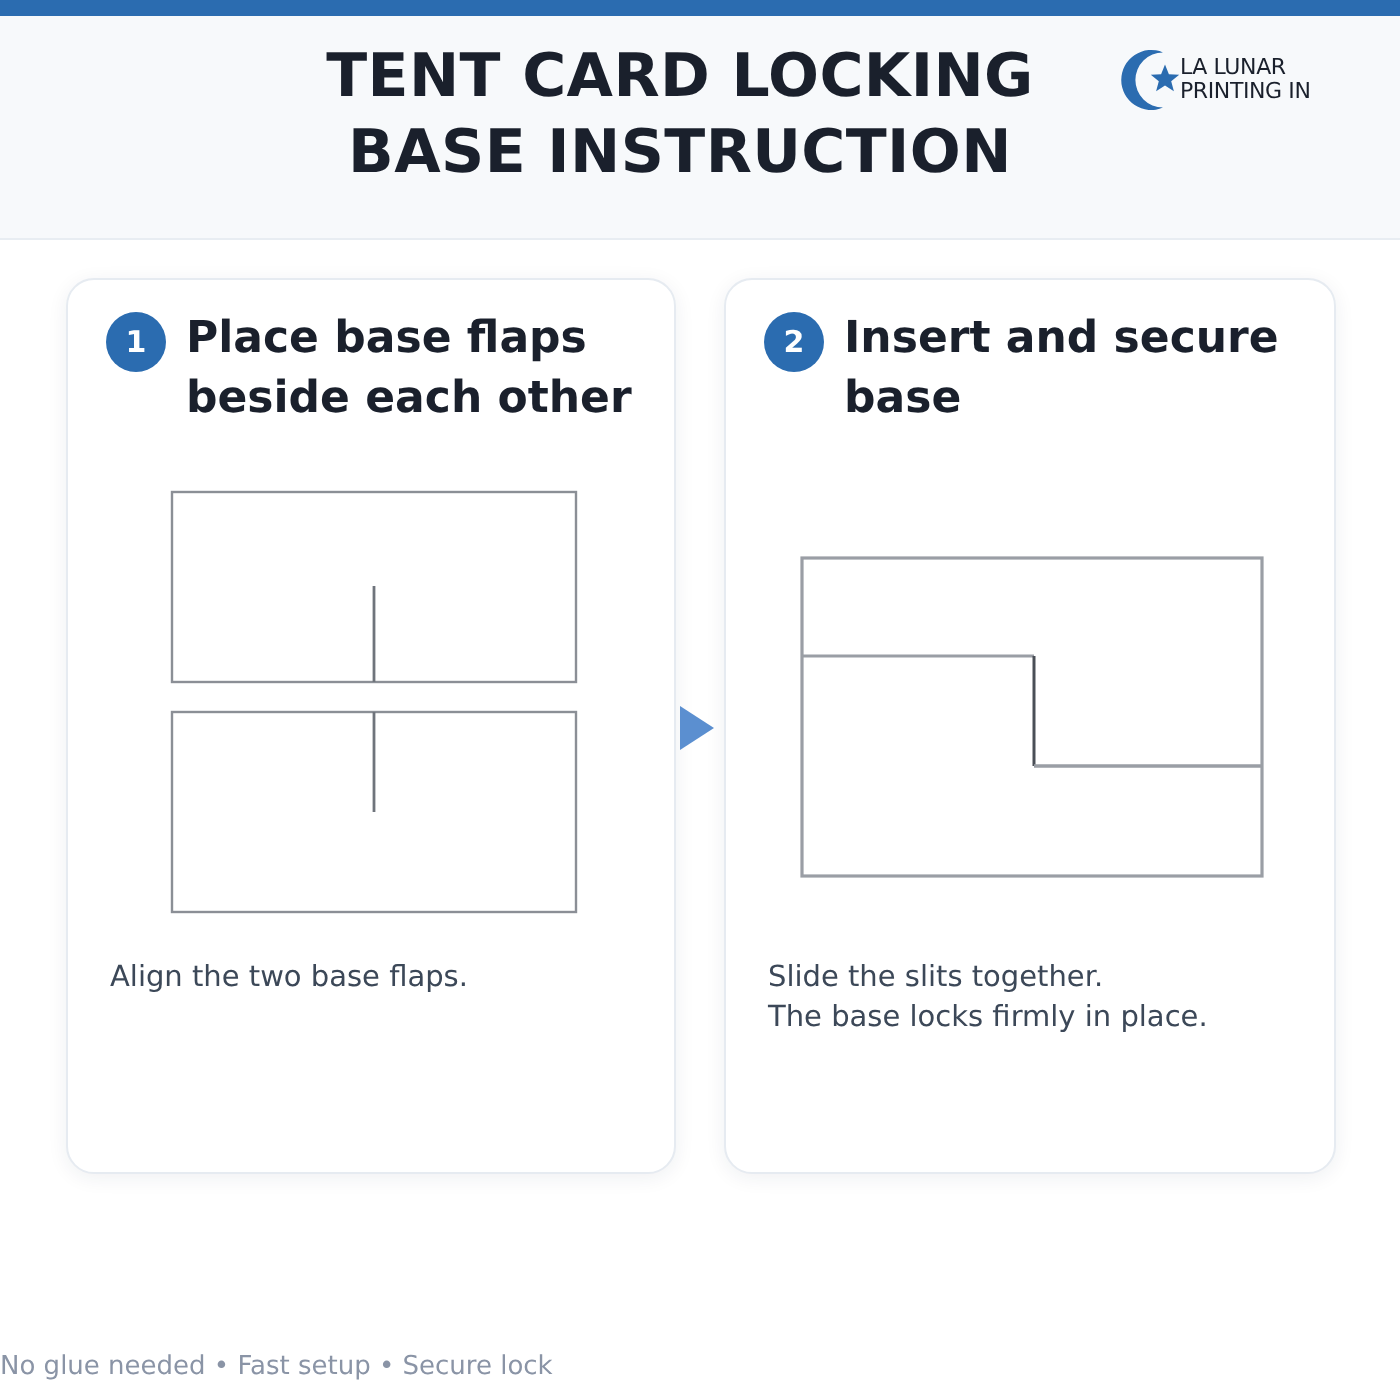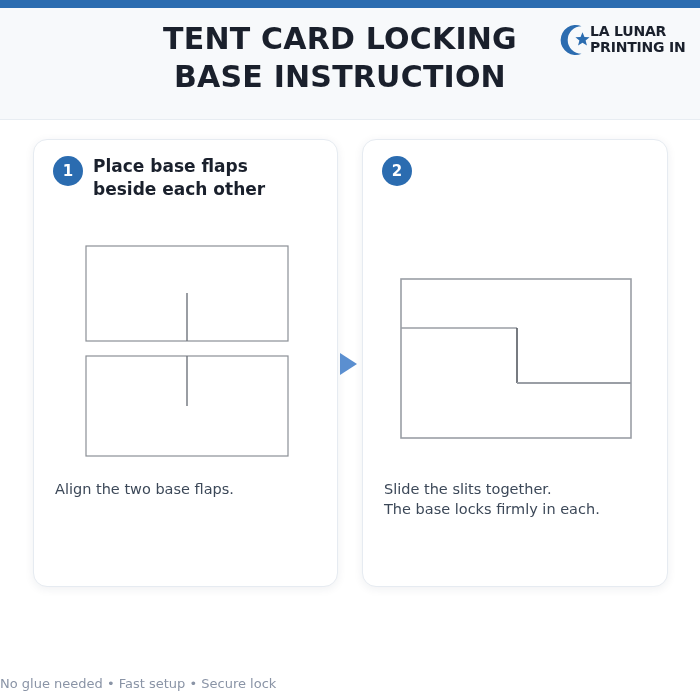--- a/index.html
+++ b/index.html
@@ -57,22 +57,22 @@
     align-items: center;
     gap: 2px;
   }
   #brand-mark {
     width: 36px;
     height: 36px;
     flex: none;
     position: relative;
   }
   #brand-text {
-    font-size: 14px;
-    font-weight: bold;
+    font-size: 11px;
+    font-weight: normal;
     line-height: 1.12;
     color: #1a202c;
     white-space: pre;
     letter-spacing: -0.2px;
     margin-left: -4px;
   }
 
   
   .card {
     position: absolute;
@@ -101,21 +101,21 @@
     background: #2b6cb0;
     color: #ffffff;
     font-size: 15px;
     font-weight: bold;
     display: flex;
     align-items: center;
     justify-content: center;
     margin-top: 2px;
   }
   .step-title {
-    font-size: 17px;
+    font-size: 22px;
     font-weight: bold;
     line-height: 1.38;
     color: #1a202c;
     white-space: pre-line;
     padding-top: 1px;
   }
 
   .figure {
     position: absolute;
     left: 0; right: 0;
@@ -199,30 +199,32 @@
 
 <div id="flow-arrow">
   <svg width="22" height="24" viewBox="0 0 22 24" aria-hidden="true">
     <path d="M2 1 L19 12 L2 23 Z" fill="#5b8fd0"></path>
   </svg>
 </div>
 
 <div class="card" id="card-2">
   <div class="card-head">
     <div class="step-badge">2</div>
+    <div class="step-title">Insert and secure
+base</div>
   </div>
 
   <div class="figure">
     <svg width="306" height="330" viewBox="0 0 306 330" aria-hidden="true">
 
       <rect x="38" y="43" width="230" height="159" fill="#ffffff" stroke="#9a9ea5" stroke-width="1.6"></rect>
 
       <line x1="38" y1="92" x2="154" y2="92" stroke="#9a9ea5" stroke-width="1.5"></line>
       <line x1="154" y1="92" x2="154" y2="147" stroke="#4a4f57" stroke-width="1.5"></line>
       <line x1="154" y1="147" x2="268" y2="147" stroke="#9a9ea5" stroke-width="1.8"></line>
     </svg>
   </div>
 
   <div class="caption">Slide the slits together.
-The base locks firmly in each.</div>
+The base locks firmly in place.</div>
 </div>
 
 <div id="footer-note">No glue needed • Fast setup • Secure lock</div>
 
 </body></html>

